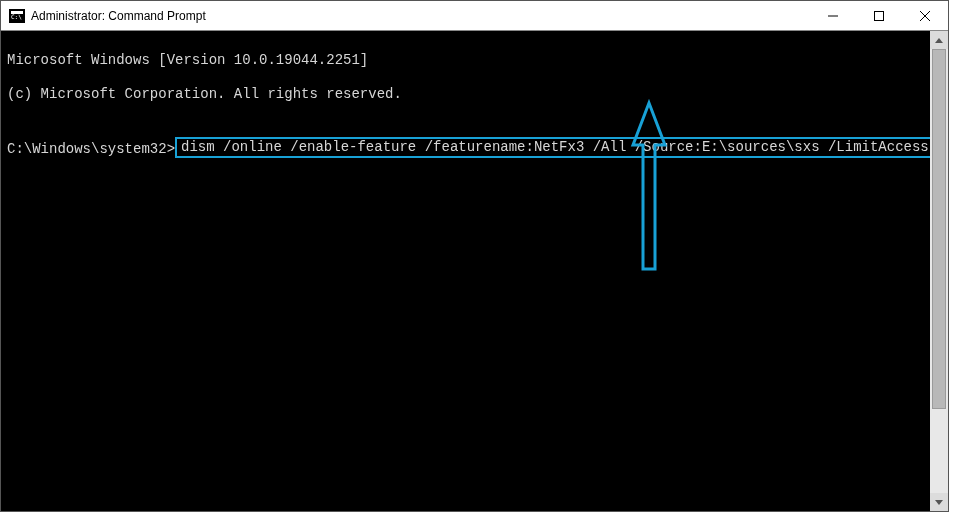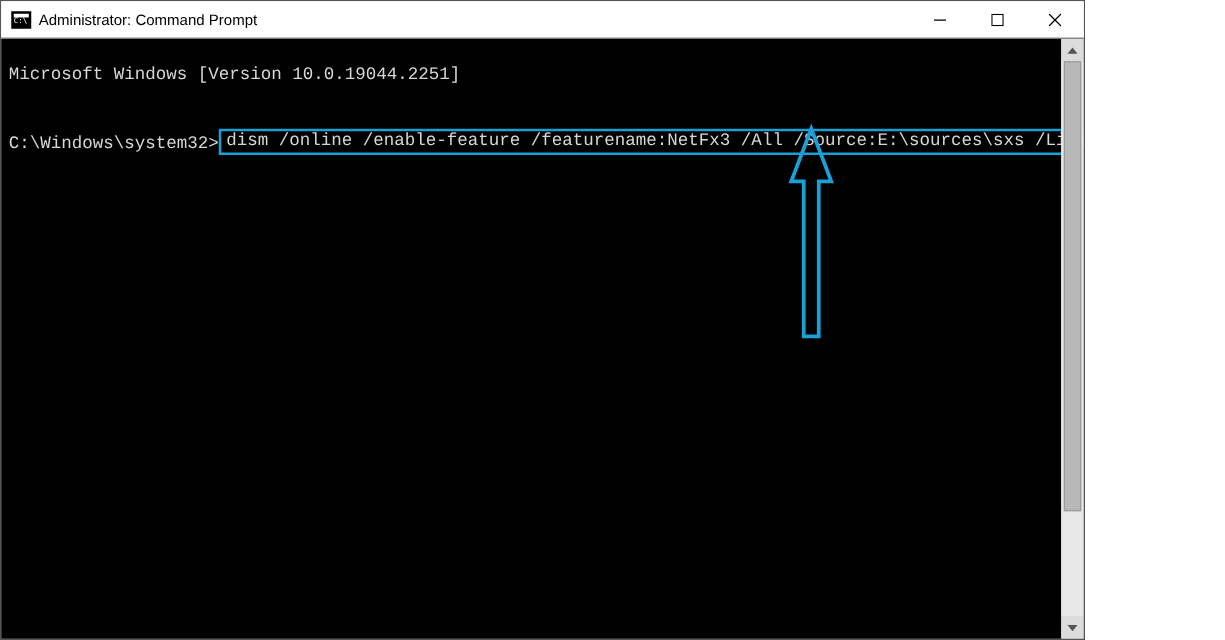--- a/index.html
+++ b/index.html
@@ -1,17 +1,17 @@
 <!DOCTYPE html>
 <html><head>
 <meta charset="utf-8">
 <style>
   * { margin: 0; padding: 0; box-sizing: border-box; }
   html, body { width: 980px; height: 512px; font-family: "Segoe UI", Arial, sans-serif; background: #fff; }
-  .window { width: 868px; height: 512px; display: flex; flex-direction: column; border: 1px solid #555; position: relative; }
+  .window { width: 949px; height: 512px; display: flex; flex-direction: column; border: 1px solid #555; position: relative; }
   .titlebar { height: 30px; background: #fff; display: flex; align-items: center; border-bottom: 1px solid #888; }
   .titlebar-icon { width: 16px; height: 14px; margin: 0 6px 0 8px; background: #000; position: relative; }
   .titlebar-icon::before { content: ""; position: absolute; top: 2px; left: 2px; right: 2px; height: 3px; background: #fff; }
   .titlebar-icon::after { content: "C:\\"; position: absolute; top: 5px; left: 2px; font-size: 6px; color: #fff; font-family: Consolas, monospace; line-height: 6px; }
   .title-text { font-size: 12px; color: #000; flex: 1; }
   .win-controls { display: flex; height: 100%; }
   .win-btn { width: 46px; height: 100%; display: flex; align-items: center; justify-content: center; color: #000; }
   .win-btn svg { width: 10px; height: 10px; }
   .client { flex: 1; background: #000; position: relative; overflow: hidden; }
   .term { position: absolute; top: 0; left: 0; right: 18px; bottom: 0; padding: 4px 6px; font-family: Consolas, "Courier New", monospace; font-size: 14px; line-height: 17px; color: #d6d6d6; white-space: pre; }
@@ -51,20 +51,21 @@
             <line x1="0" y1="0" x2="10" y2="10" stroke="#000" stroke-width="1"></line>
             <line x1="10" y1="0" x2="0" y2="10" stroke="#000" stroke-width="1"></line>
           </svg>
       </div>
     </div>
   </div>
 
   <div class="client">
     <div class="term">
 <span class="line">Microsoft Windows [Version 10.0.19044.2251]</span>
+<span class="line">(c) Microsoft Corporation. All rights reserved.</span>
 <span class="line"></span>
 <span class="prompt-row"><span>C:\Windows\system32&gt;</span><span class="highlight-box"><span>dism /online /enable-feature /featurename:NetFx3 /All /Source:E:\sources\sxs /LimitAccess</span></span></span>
     </div>
 
     <div class="annotation-arrow" style="left:628px; top:70px;">
       <svg width="40" height="170">
         <polygon points="20,2 36,44 26,44 26,168 14,168 14,44 4,44" fill="none" stroke="#18a1d6" stroke-width="3" stroke-linejoin="miter"></polygon>
       </svg>
     </div>
 

